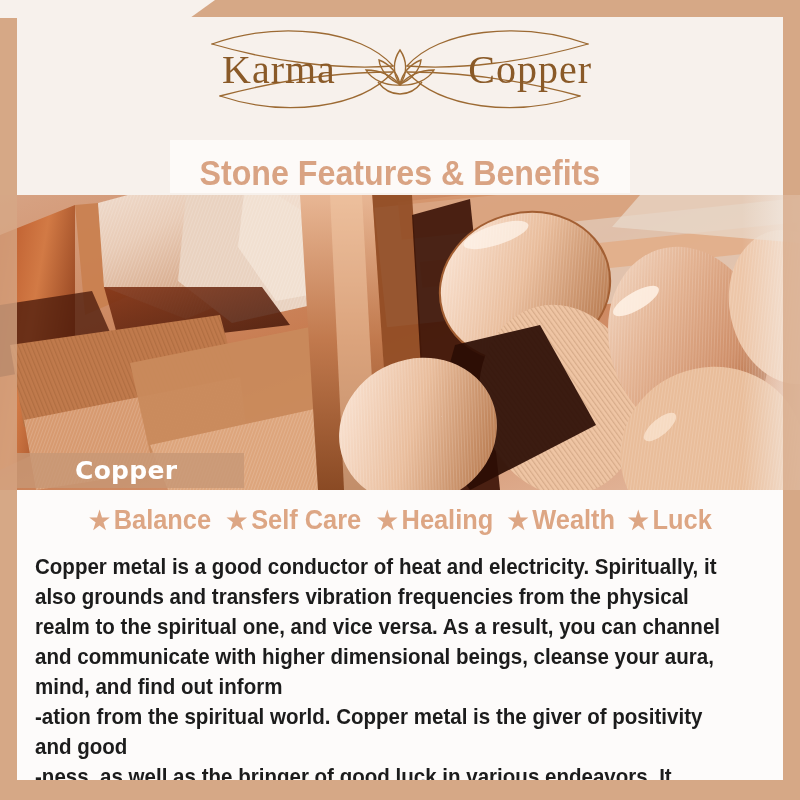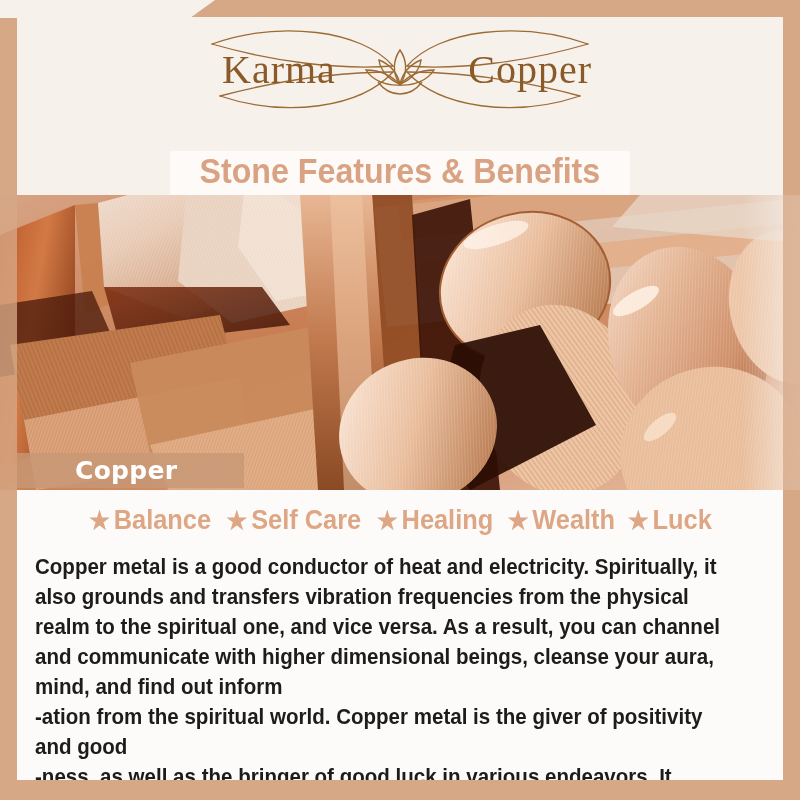--- a/index.html
+++ b/index.html
@@ -45,21 +45,21 @@
     white-space:nowrap;
     text-align:center;
   }
   .logo-karma { left:32px; }
   .logo-ripple { right:18px; }
 
   
   .banner {
     position:absolute; left:170px; top:140px; width:460px; height:53px;
     background:#fdfaf8;
-    display:flex; align-items:flex-start; justify-content:center;margin-top:11px;
+    display:flex; align-items:flex-end; justify-content:center;
   }
   .banner-title {
     font-family:"Liberation Sans Narrow","Liberation Sans", sans-serif;
     font-weight:bold;
     font-size:35px;
     letter-spacing:0px;
     color:#d9a383;
     transform:scaleX(0.92);
     white-space:nowrap;
   }

